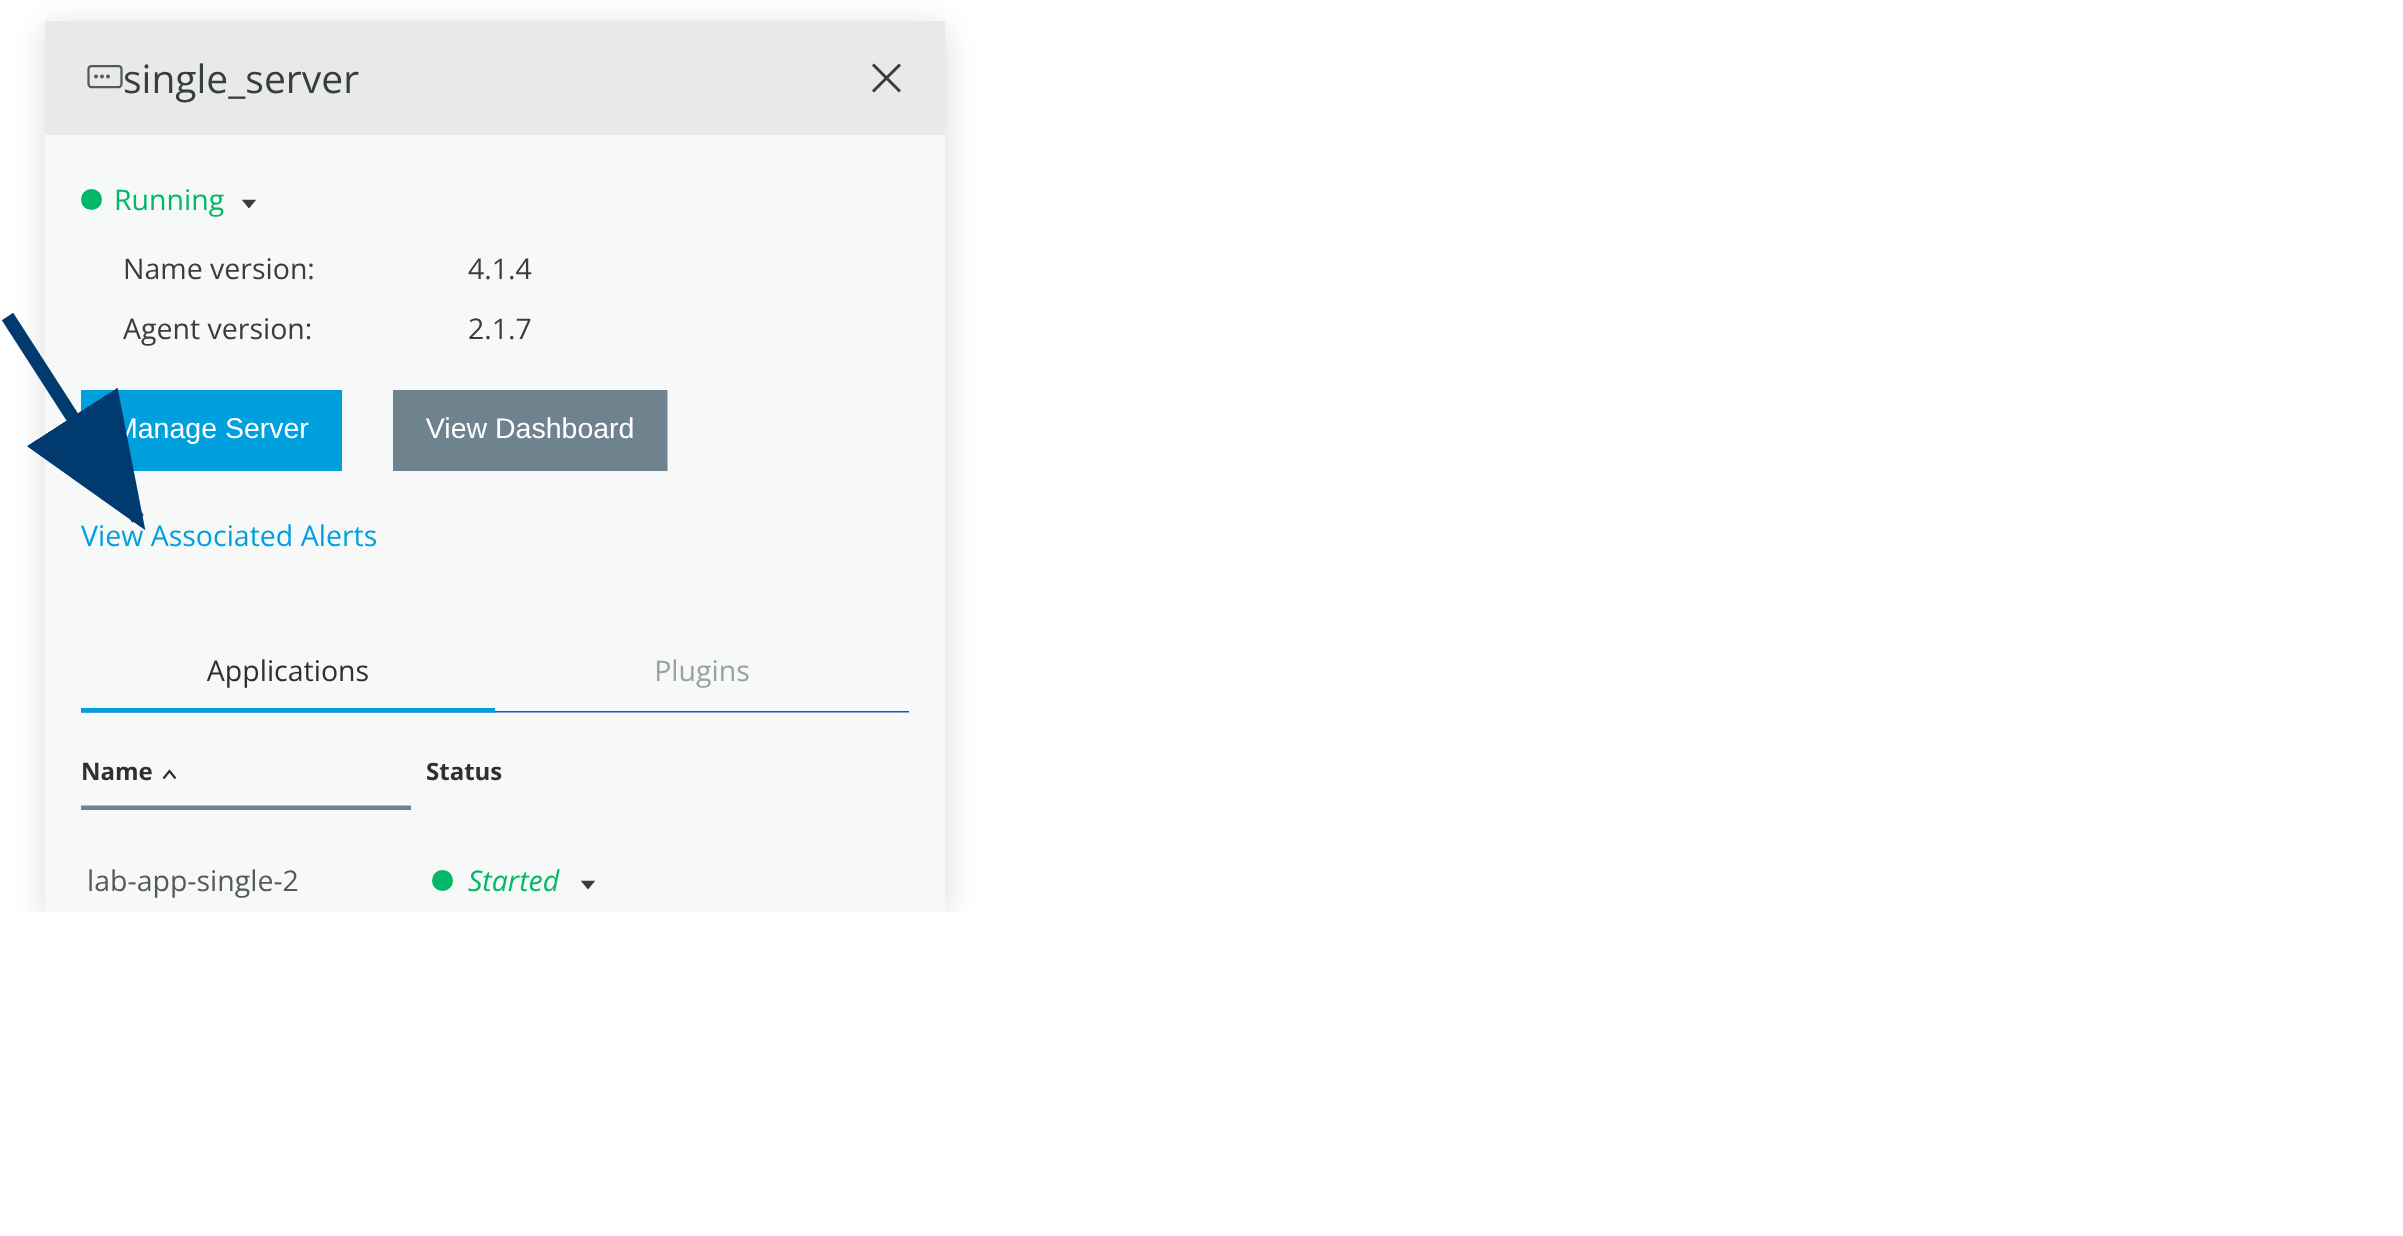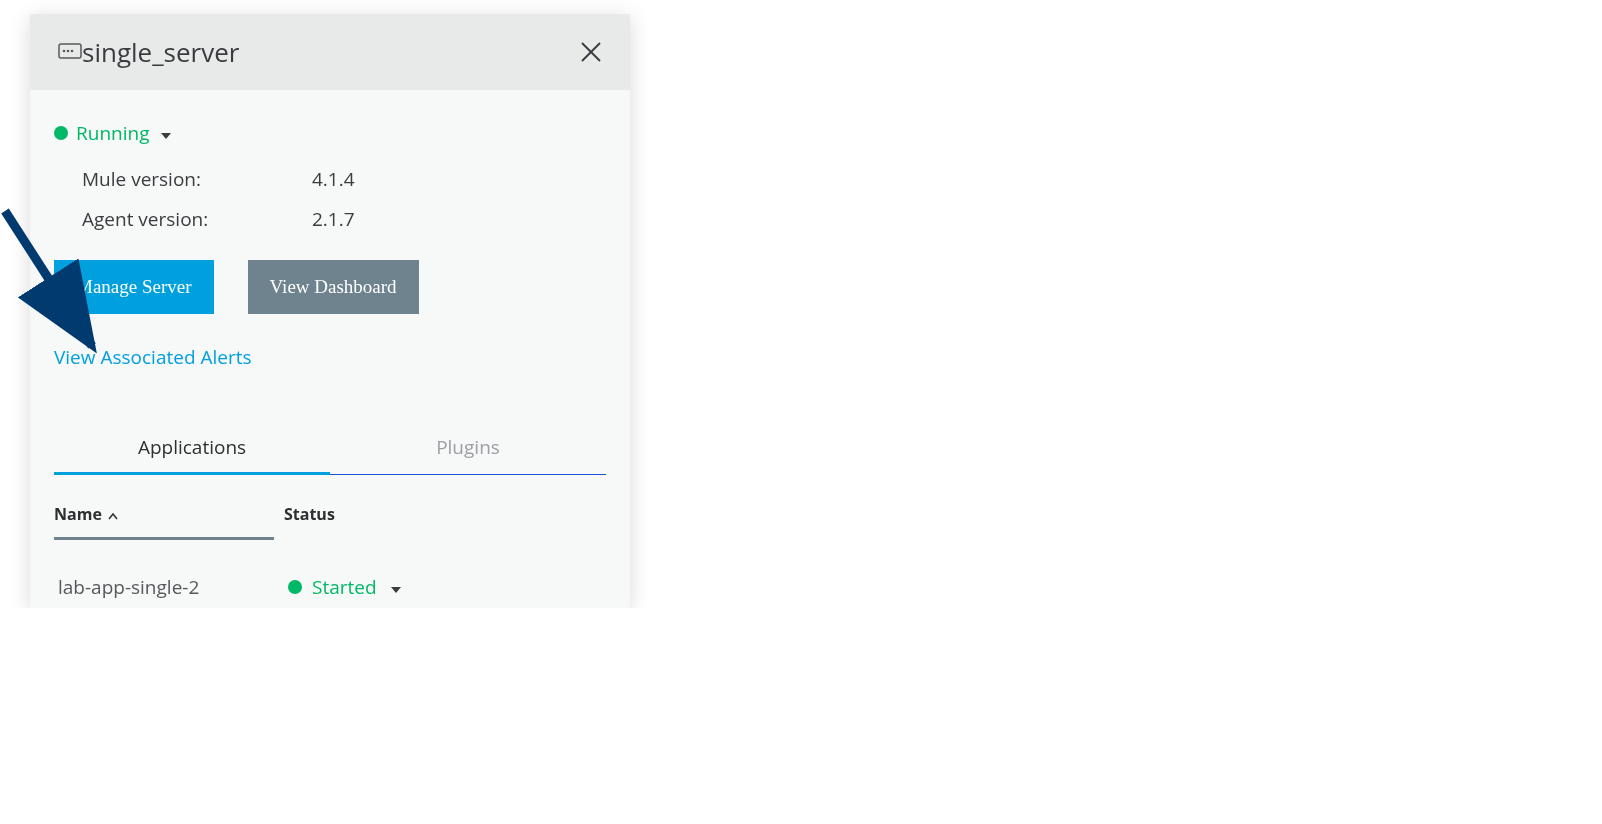--- a/index.html
+++ b/index.html
@@ -105,21 +105,21 @@
       display: flex;
       gap: 34px;
       margin-bottom: 30px;
     }
     .btn {
       padding: 16px 22px;
       font-size: 19px;
       color: #fff;
       border: none;
       cursor: pointer;
-      font-family: Liberation Serif, serif;
+      font-family: Liberation Sans, sans-serif;
     }
     .btn-primary {
       background: #00a0df;
     }
     .btn-secondary {
       background: #6e838e;
     }
     .link {
       color: #00a0df;
       font-size: 19px;
@@ -187,20 +187,21 @@
     .cell-name {
       width: 230px;
       font-size: 19px;
       color: #55595b;
     }
     .cell-status {
       display: flex;
       align-items: center;
       gap: 10px;
       cursor: pointer;
+      font-style: italic;
     }
     .cell-status-text {
       color: #00b865;
       font-size: 19px;
     }
     .arrow-annotation {
       position: absolute;
       left: -30px;
       top: 192px;
       pointer-events: none;
@@ -253,21 +254,21 @@
       <span class="status-text">Running</span>
       <span class="caret-down">
         <svg viewBox="0 0 10 6">
             <polygon points="0,0 10,0 5,6" fill="#3a3d3f"></polygon>
           </svg>
       </span>
     </div>
 
     <div class="info-rows">
       <div class="info-row">
-        <span class="info-label">Mule version:</span>
+        <span class="info-label">Name version:</span>
         <span class="info-value">4.1.4</span>
       </div>
       <div class="info-row">
         <span class="info-label">Agent version:</span>
         <span class="info-value">2.1.7</span>
       </div>
     </div>
 
     <div class="button-row">
       <button class="btn btn-primary">Manage Server</button>

